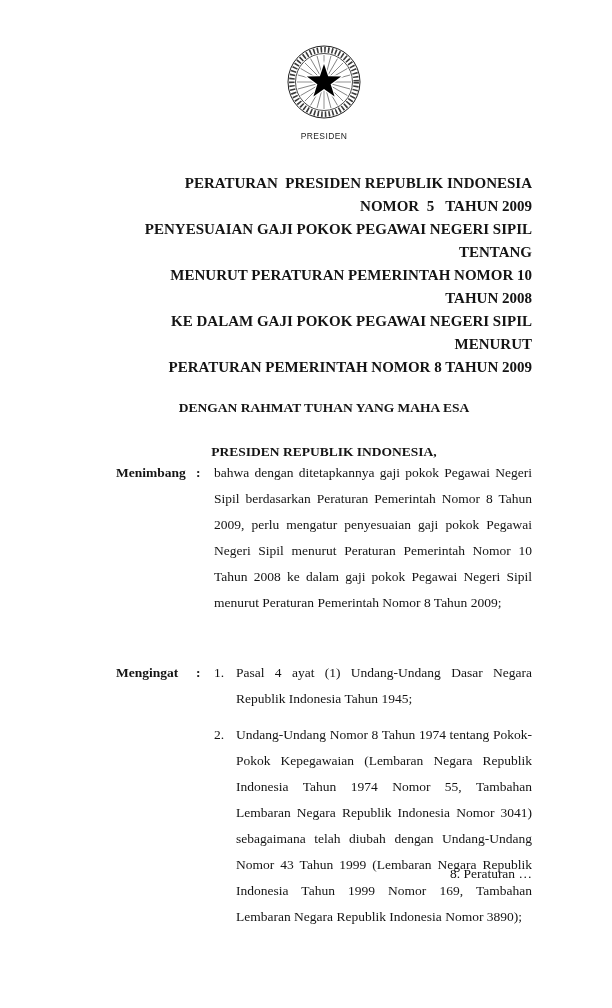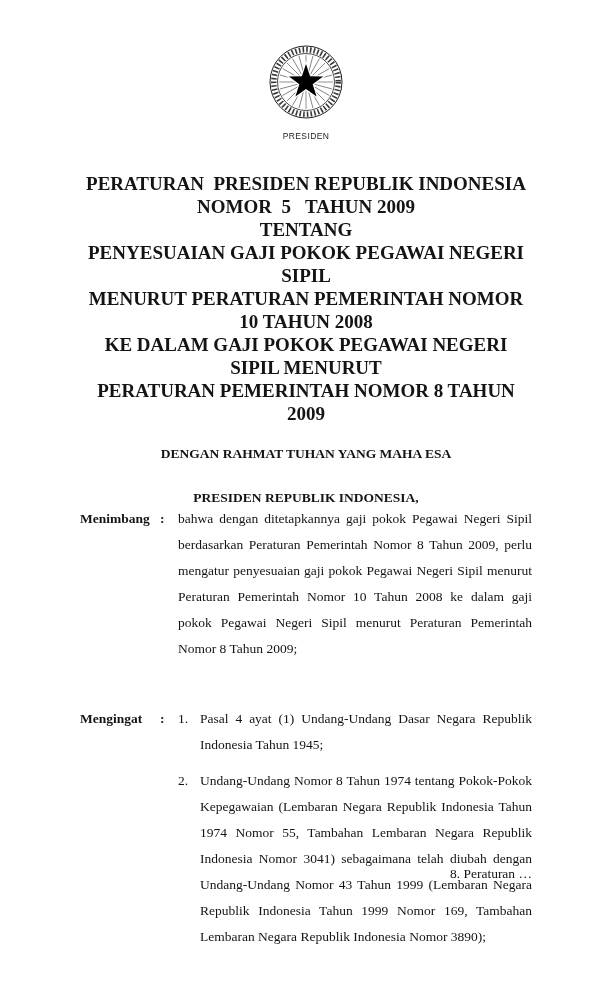--- a/index.html
+++ b/index.html
@@ -6,42 +6,42 @@
   html, body { background: #ffffff; }
   body { width: 612px; }
 
   .page {
     position: relative;
     width: 612px;
     height: 1008px;
     background: #ffffff;
     color: #141414;
     font-family: "Liberation Serif", serif;
-    padding: 40px 80px 0 80px;
+    padding: 40px 80px 0 116px;
     overflow: hidden;
   }
 
   
   .seal-block { text-align: center; }
   .seal-block svg { display: inline-block; }
   .seal-caption {
     margin-top: 3px;
     font-family: "Liberation Sans", sans-serif;
     font-size: 8.5px;
     line-height: 10.5px;
     letter-spacing: 0.4px;
     color: #222;
   }
 
   
   .title-block {
     margin-top: 30px;
-    text-align: center;
+    text-align: right;
     font-weight: bold;
-    font-size: 19px;
+    font-size: 15px;
     line-height: 23px;
   }
   .title-line { white-space: pre-wrap; }
 
   .invocation {
     margin-top: 21px;
     text-align: center;
     font-weight: bold;
     font-size: 13.5px;
   }
@@ -125,22 +125,22 @@
       <path d="M0,-18 L4.11,-5.66 L17.12,-5.56 L6.66,2.16 L10.58,14.56 L0,7 L-10.58,14.56 L-6.66,2.16 L-17.12,-5.56 L-4.11,-5.66 Z" fill="#000" stroke="#ffffff" stroke-width="2.4" paint-order="stroke"></path>
     </svg>
     <div class="seal-caption">
       <div>PRESIDEN</div>
     </div>
   </div>
 
   <div class="title-block">
     <div class="title-line">PERATURAN  PRESIDEN REPUBLIK INDONESIA</div>
     <div class="title-line">NOMOR  5   TAHUN 2009</div>
+    <div class="title-line">PENYESUAIAN GAJI POKOK PEGAWAI NEGERI SIPIL</div>
     <div class="title-line">TENTANG</div>
-    <div class="title-line">PENYESUAIAN GAJI POKOK PEGAWAI NEGERI SIPIL</div>
     <div class="title-line">MENURUT PERATURAN PEMERINTAH NOMOR 10 TAHUN 2008</div>
     <div class="title-line">KE DALAM GAJI POKOK PEGAWAI NEGERI SIPIL MENURUT</div>
     <div class="title-line">PERATURAN PEMERINTAH NOMOR 8 TAHUN 2009</div>
   </div>
 
   <div class="invocation">DENGAN RAHMAT TUHAN YANG MAHA ESA</div>
 
   <div class="issuer">PRESIDEN REPUBLIK INDONESIA,</div>
 
   <div class="clause menimbang">

